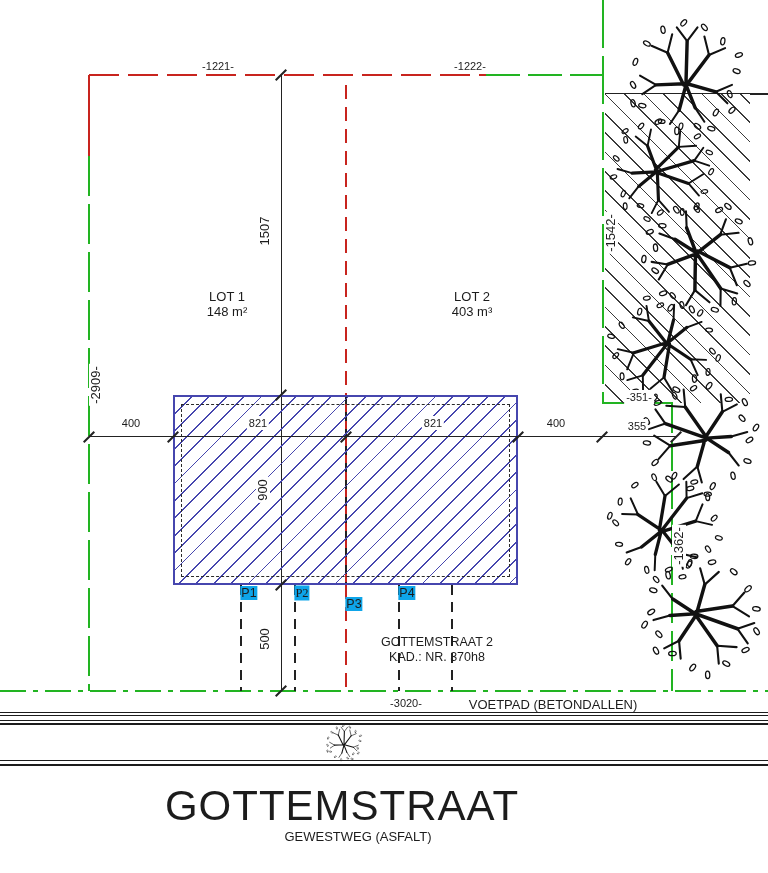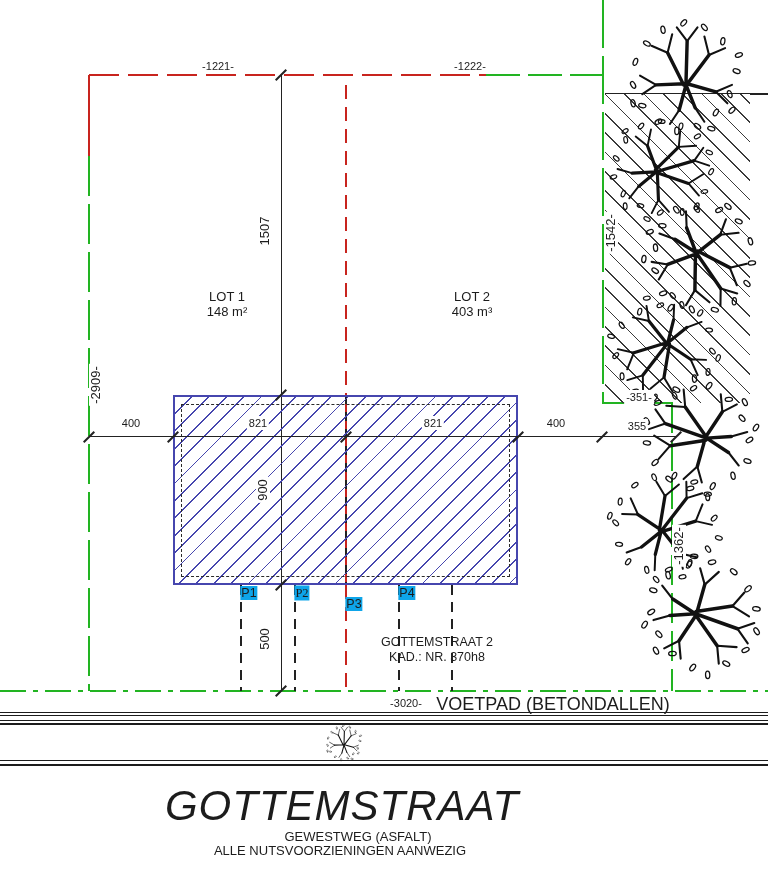--- a/index.html
+++ b/index.html
@@ -20,21 +20,21 @@
   .tick{
     position:absolute;width:2px;height:15px;background:#222;
     transform:translate(-50%,-50%) rotate(45deg);
   }
   .lot{
     position:absolute;transform:translate(-50%,-50%);
     text-align:center;font-size:13px;line-height:15px;white-space:nowrap;
   }
   .plabel{position:absolute;transform:translate(-50%,-50%);font-size:12.5px;background:#0ea5e9;padding:0 1px;}
   .addr{position:absolute;transform:translate(-50%,-50%);text-align:center;font-size:12.5px;line-height:15px;white-space:nowrap;}
-  .striptext{position:absolute;transform:translate(-50%,-50%);font-size:18px;white-space:nowrap;background:#fff;padding:0 3px;}
+  .striptext{position:absolute;transform:translate(-50%,-50%);font-size:13px;white-space:nowrap;background:#fff;padding:0 3px;}
   .hblack{position:absolute;left:0;width:768px;background:#1c1c1c;}
   #street-name{
     position:absolute;transform:translate(-50%,-50%);
     font-size:42px;letter-spacing:1px;white-space:nowrap;
   }
   .substreet{position:absolute;transform:translate(-50%,-50%);font-size:13px;white-space:nowrap;}
   
   .green-solid{background:var(--boundary-green,#22b422);}
   .red-solid{background:var(--parcel-red,#c8241e);}
 </style>
@@ -171,17 +171,16 @@
   </div>
 
   <div class="striptext" style="left:553px;top:704px;">VOETPAD (BETONDALLEN)</div>
   <div class="hblack" style="top:712px;height:1px;"></div>
   <div class="hblack" style="top:715px;height:1px;"></div>
   <div class="hblack" style="top:720px;height:1px;"></div>
   <div class="hblack" style="top:723px;height:1.5px;"></div>
   <div class="hblack" style="top:760px;height:1.2px;"></div>
   <div class="hblack" style="top:764px;height:1.5px;"></div>
 
-  <div id="street-name" style="left:342px;top:806px;font-style:italic;">GOTTEMSTRAAT</div>
+  <div id="street-name" style="left:342px;top:806px;">GOTTEMSTRAAT</div>
   <div class="substreet" style="left:342px;top:836px;margin-left:16px;">GEWESTWEG (ASFALT)</div>
-  <div class="substreet" style="left:340px;top:850px;">ALLE NUTSVOORZIENINGEN AANWEZIG</div>
 
 </div>
 
 </body></html>

